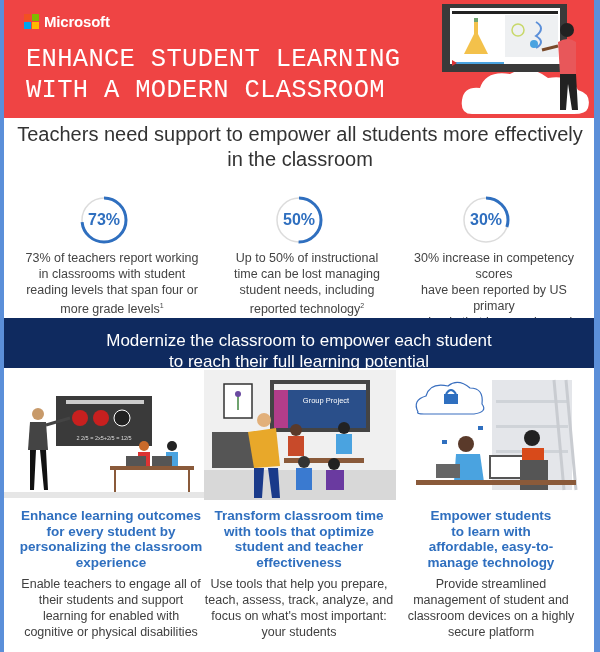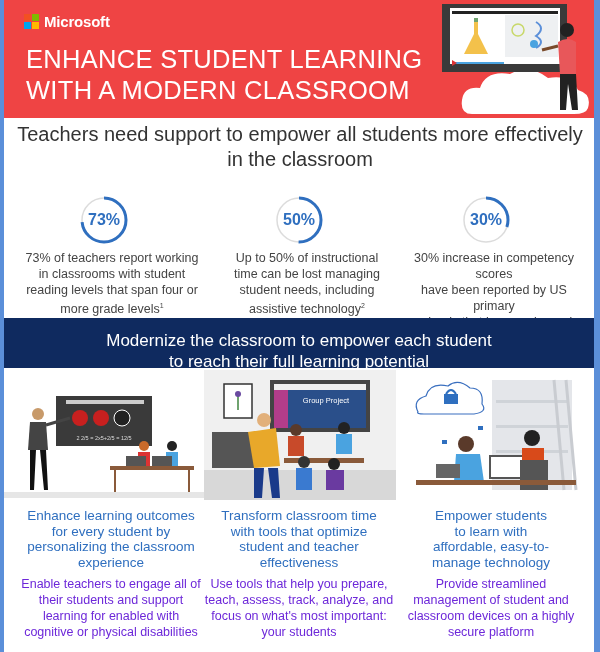--- a/index.html
+++ b/index.html
@@ -4,35 +4,35 @@
 <style>
   *{box-sizing:border-box;margin:0;padding:0;}
   html,body{width:600px;height:652px;overflow:hidden;background:#fff;}
   body{font-family:"Liberation Sans",sans-serif;position:relative;}
   .frame{position:absolute;left:0;top:0;width:600px;height:652px;border-left:4px solid #5b8fd9;border-right:6px solid #5b8fd9;}
   .header{position:absolute;left:0;top:0;width:600px;height:118px;background:#ef4444;}
   .logo{position:absolute;left:24px;top:13px;display:flex;align-items:center;gap:5px;}
   .ms-grid{display:grid;grid-template-columns:7px 7px;grid-template-rows:7px 7px;gap:1px;}
   .ms-grid span{display:block;}
   .logo-text{color:#fff;font-size:15px;font-weight:bold;letter-spacing:-0.2px;}
-  .title{position:absolute;left:26px;top:44px;color:#fff;font-size:25.5px;line-height:31px;font-weight:normal;letter-spacing:0.3px;}
+  .title{position:absolute;left:26px;top:44px;color:#fff;font-size:25.5px;line-height:31px;font-weight:normal;letter-spacing:0.3px;font-family:Liberation Mono, monospace;}
   .hero{position:absolute;left:430px;top:2px;width:165px;height:114px;}
   .sub{position:absolute;left:0;top:122px;width:600px;text-align:center;color:#333;font-size:20px;line-height:25px;}
   .stats{position:absolute;left:0;top:195px;width:600px;}
   .stat{position:absolute;width:200px;text-align:center;}
   .ring{position:absolute;width:50px;height:50px;}
   .ring-val{position:absolute;width:50px;height:50px;line-height:50px;text-align:center;font-size:16px;font-weight:bold;color:#2f6fbf;}
   .stat-text{position:absolute;top:55px;width:200px;font-size:12.5px;line-height:16px;color:#444;text-align:center;padding-left:16px;}
   .stat-text sup{font-size:7px;}
   .band{position:absolute;left:4px;top:318px;width:590px;height:50px;background:#0f2a5f;color:#fff;text-align:center;font-size:17px;line-height:21px;padding-top:12px;}
   .scenes{position:absolute;left:4px;top:370px;width:506px;height:132px;padding-left:42px;}
   .scene{position:absolute;top:0;height:130px;}
   .col{position:absolute;top:508px;width:190px;text-align:center;}
-  .col-h{color:#2f6fbf;font-size:13.5px;font-weight:normal;line-height:15.5px;}
-  .col-b{color:#6d28d9;font-size:12.5px;line-height:16px;margin-top:6px;}
+  .col-h{color:#2f6fbf;font-size:13.5px;font-weight:bold;line-height:15.5px;}
+  .col-b{color:#404040;font-size:12.5px;line-height:16px;margin-top:6px;}
 </style>
 </head>
 <body>
 
 <div class="header">
   <div class="logo">
     <div class="ms-grid">
       <span style="background:#f25022"></span>
         <span style="background:#7fba00"></span>
       <span style="background:#00a4ef"></span>
@@ -86,21 +86,21 @@
   <div class="stat" style="left:199px;">
     <svg class="ring" style="left:75px;top:0;" viewBox="0 0 50 50">
       <circle cx="25" cy="25" r="22" fill="none" stroke="#dcdcdc" stroke-width="1.5"></circle>
       <circle cx="25" cy="25" r="22" fill="none" stroke="#2f6fbf" stroke-width="3" stroke-dasharray="69.1 138.2" transform="rotate(-90 25 25)"></circle>
     </svg>
     <div class="ring-val" style="left:75px;top:0;">50%</div>
     <div class="stat-text">
       <div>Up to 50% of instructional</div>
         <div>time can be lost managing</div>
         <div>student needs, including</div>
-      <div><span>assistive technology</span><sup>2</sup></div>
+      <div><span>reported technology</span><sup>2</sup></div>
     </div>
   </div>
   <div class="stat" style="left:386px;">
     <svg class="ring" style="left:75px;top:0;" viewBox="0 0 50 50">
       <circle cx="25" cy="25" r="22" fill="none" stroke="#dcdcdc" stroke-width="1.5"></circle>
       <circle cx="25" cy="25" r="22" fill="none" stroke="#2f6fbf" stroke-width="3" stroke-dasharray="41.5 138.2" transform="rotate(-90 25 25)"></circle>
     </svg>
     <div class="ring-val" style="left:75px;top:0;">30%</div>
     <div class="stat-text">
       <div>30% increase in competency scores</div>

